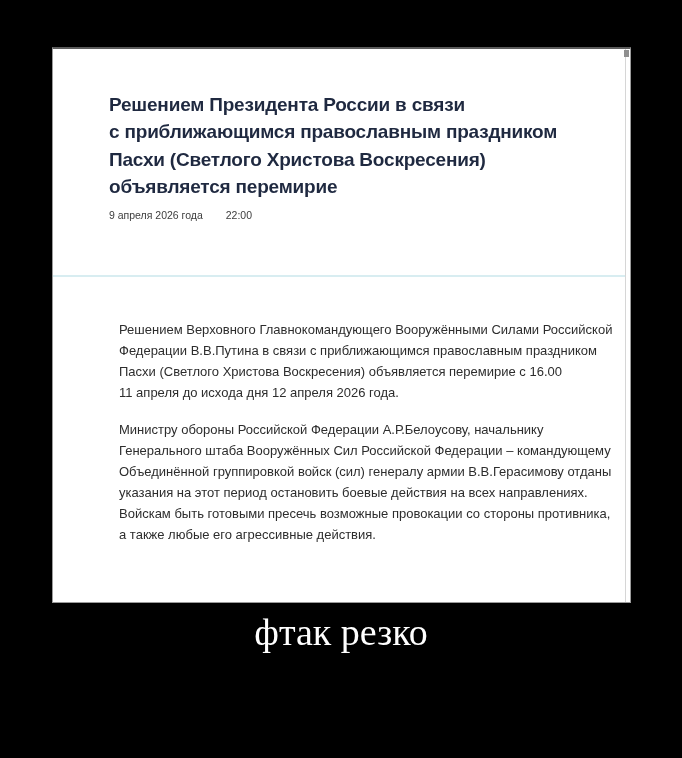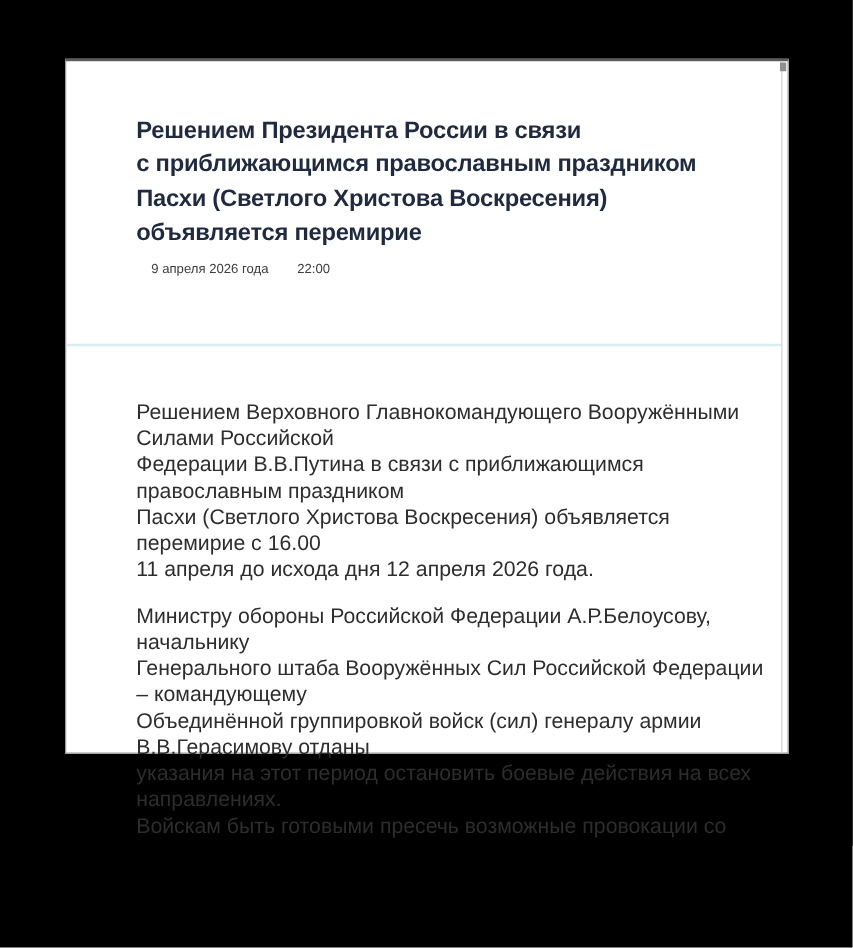--- a/index.html
+++ b/index.html
@@ -26,30 +26,30 @@
   }
   .title {
     position:absolute; left:56px; top:29px; width:485px;
     font-weight:bold; font-size:19px; line-height:27.5px;
     letter-spacing:-0.2px;
     color:var(--title_text,#1f2940);
     white-space:pre-line;
   }
   .dateline {
     position:absolute; left:56px; top:160px;
-    font-size:10.5px; color:var(--date_text,#3d3d3d);margin-left:12px;
+    font-size:10.5px; color:var(--date_text,#3d3d3d);
   }
   .dateline .date { margin-right:20px; }
   .divider {
     position:absolute; left:0; right:5px; top:226px; height:2px;
     background:var(--divider,#d8edf1);
   }
   .body {
-    position:absolute; left:56px; top:270px; width:505px;
-    font-size:17px; line-height:21px;
+    position:absolute; left:66px; top:270px; width:505px;
+    font-size:13px; line-height:21px;
     color:var(--body_text,#2d2d2d);
   }
   .body p { margin:0 0 16px 0; white-space:pre-line; }
   .caption {
     position:absolute; left:0; top:608px; width:100%;
     text-align:center;
     font-family:"Liberation Serif",serif;
     font-size:38px; line-height:48px;
     color:var(--caption_text,#ffffff);
   }
@@ -84,14 +84,15 @@
 указания на этот период остановить боевые действия на всех направлениях.
 Войскам быть готовыми пресечь возможные провокации со стороны противника,
 а также любые его агрессивные действия.</p>
       </div>
 
     <div class="scroll-track"></div>
     <div class="scroll-thumb"></div>
 
   </div>
 
+  <div class="caption">фтак резко</div>
 
 </div>
 
 </body></html>

